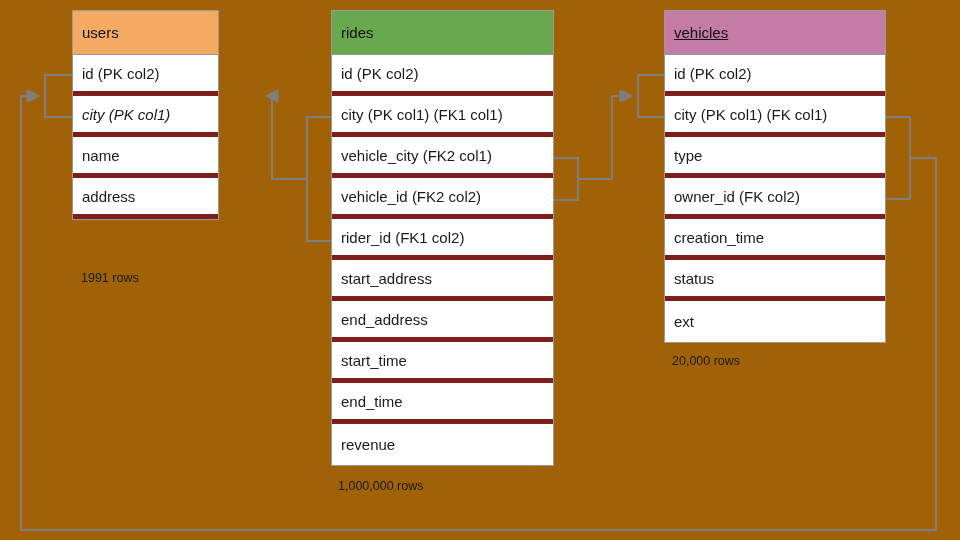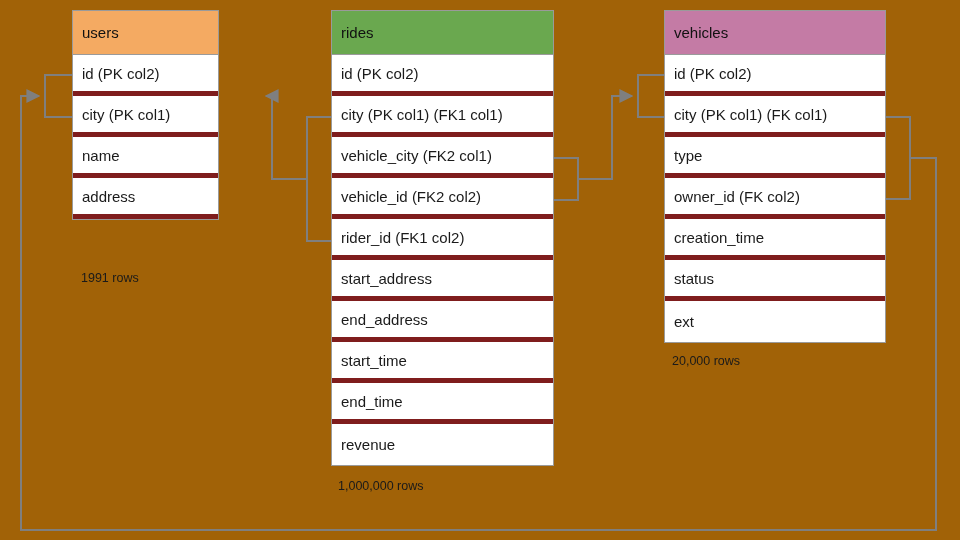--- a/index.html
+++ b/index.html
@@ -95,21 +95,21 @@
     </g>
   </svg>
 
   <div class="table-box" style="left:72px; top:10px; width:147px;">
     <div class="tbl-header" style="height: 44px; background: rgb(244, 170, 98);">
       <span>users</span>
     </div>
     <div class="tbl-field" style="height:41px;">
       <span>id (PK col2)</span>
     </div>
-    <div class="tbl-field" style="height:41px;">
+    <div class="tbl-field" style="height:41px;font-style:italic;">
       <span>city (PK col1)</span>
     </div>
     <div class="tbl-field" style="height:41px;">
       <span>name</span>
     </div>
     <div class="tbl-field" style="height:41px;">
       <span>address</span>
     </div>
   </div>
   <div class="row-count" style="left:81px; top:271px;">1991 rows</div>
@@ -145,21 +145,21 @@
     <div class="tbl-field" style="height:41px;">
       <span>end_time</span>
     </div>
     <div class="tbl-field last" style="height:41px;">
       <span>revenue</span>
     </div>
   </div>
   <div class="row-count" style="left:338px; top:479px;">1,000,000 rows</div>
 
   <div class="table-box" style="left:664px; top:10px; width:222px;">
-    <div class="tbl-header" style="height: 44px; background: rgb(196, 123, 165);">
+    <div class="tbl-header" style="height: 44px; background: rgb(196, 123, 165); text-decoration: underline;">
       <span>vehicles</span>
     </div>
     <div class="tbl-field" style="height:41px;">
       <span>id (PK col2)</span>
     </div>
     <div class="tbl-field" style="height:41px;">
       <span>city (PK col1) (FK col1)</span>
     </div>
     <div class="tbl-field" style="height:41px;">
       <span>type</span>

